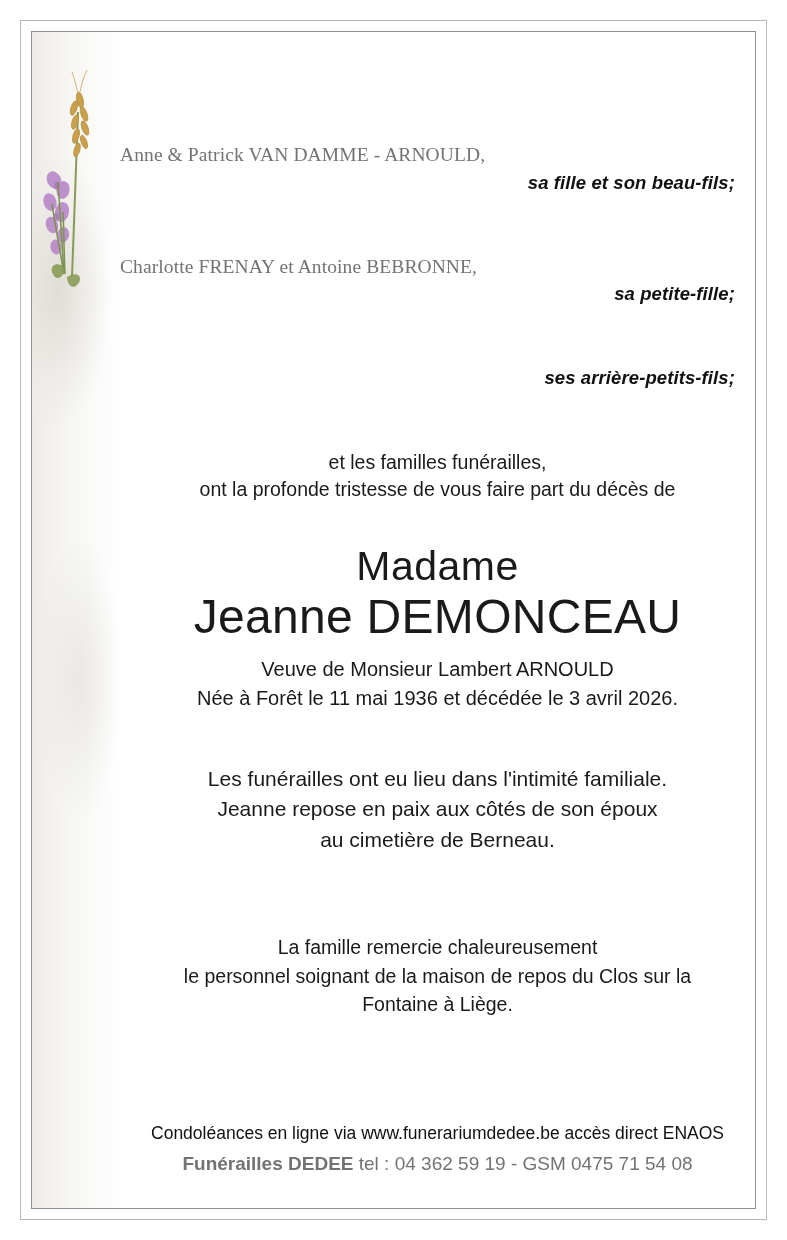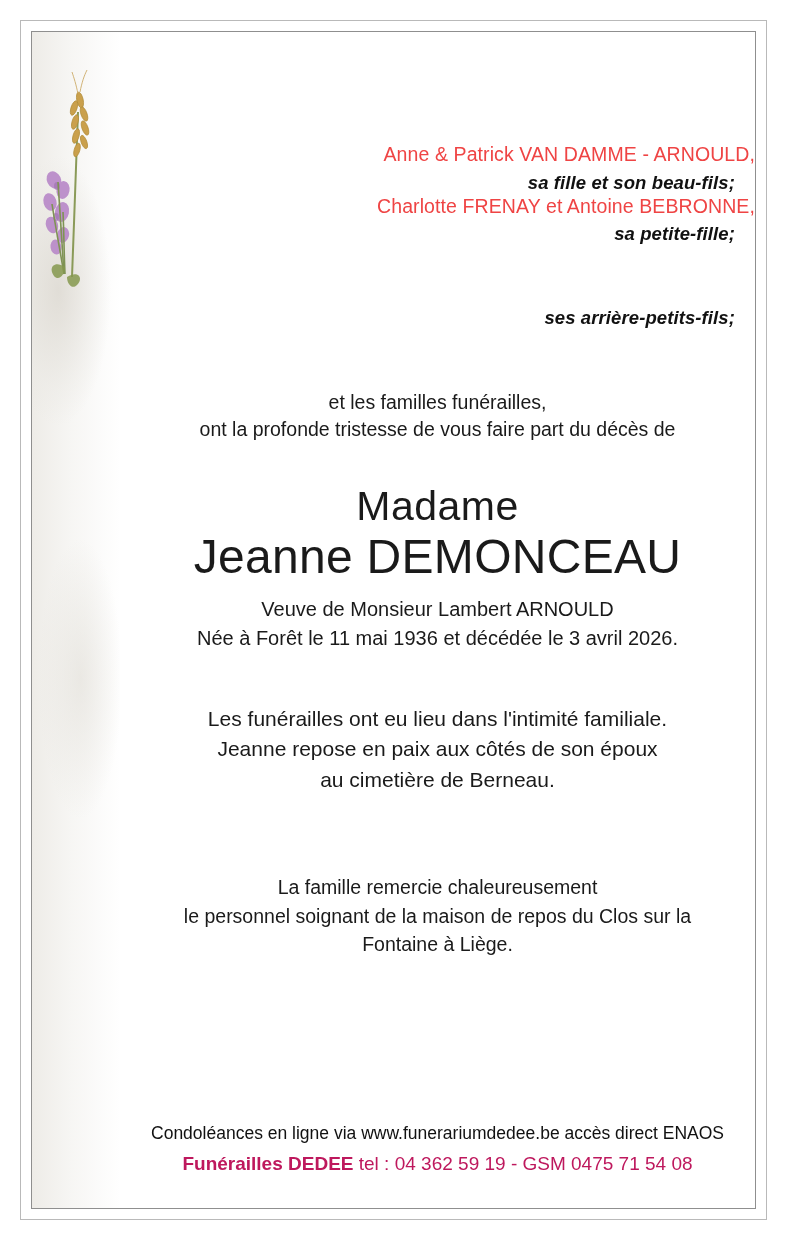--- a/index.html
+++ b/index.html
@@ -68,37 +68,38 @@
     top: 32px;
     right: 32px;
     bottom: 32px;
     box-sizing: border-box;
     padding: 0;
   }
   .line-left-ish {
     font-size: 19.5px;
     letter-spacing: 0.1px;
     line-height: 1.32;
-    color: #ef4444;
-    text-align: right;
+    color: #737373;
+    text-align: left;
+    font-family: Liberation Serif, serif;
   }
   .relation {
     font-size: 18.5px;
     font-style: italic;
     font-weight: bold;
     letter-spacing: 0.1px;
     color: #111111;
     text-align: right;
     padding-right: 20px;
     margin-top: 4px;
   }
   .survivor-group { margin-bottom: 0; }
 
   .g1 { margin-top: 110px; }
-  .g2 { }
+  .g2 { margin-top: 60px; }
   .g3 { margin-top: 62px; }
 
   .families {
     margin-top: 60px;
     font-size: 19.5px;
     line-height: 1.36;
     text-align: center;
   }
 
   .name-madame {
@@ -150,21 +151,21 @@
   }
   .footer-line1 {
     font-size: 17.5px;
     line-height: 1.4;
     color: #111;
   }
   .footer-line2 {
     margin-top: 6px;
     font-size: 19px;
     line-height: 1.4;
-    color: #be185d;
+    color: #737373;
   }
   .footer-line2 .strong {
     font-weight: bold;
   }
   .nowrap { white-space: nowrap; }
 </style>
 </head>
 <body>
 
 <div class="page">

